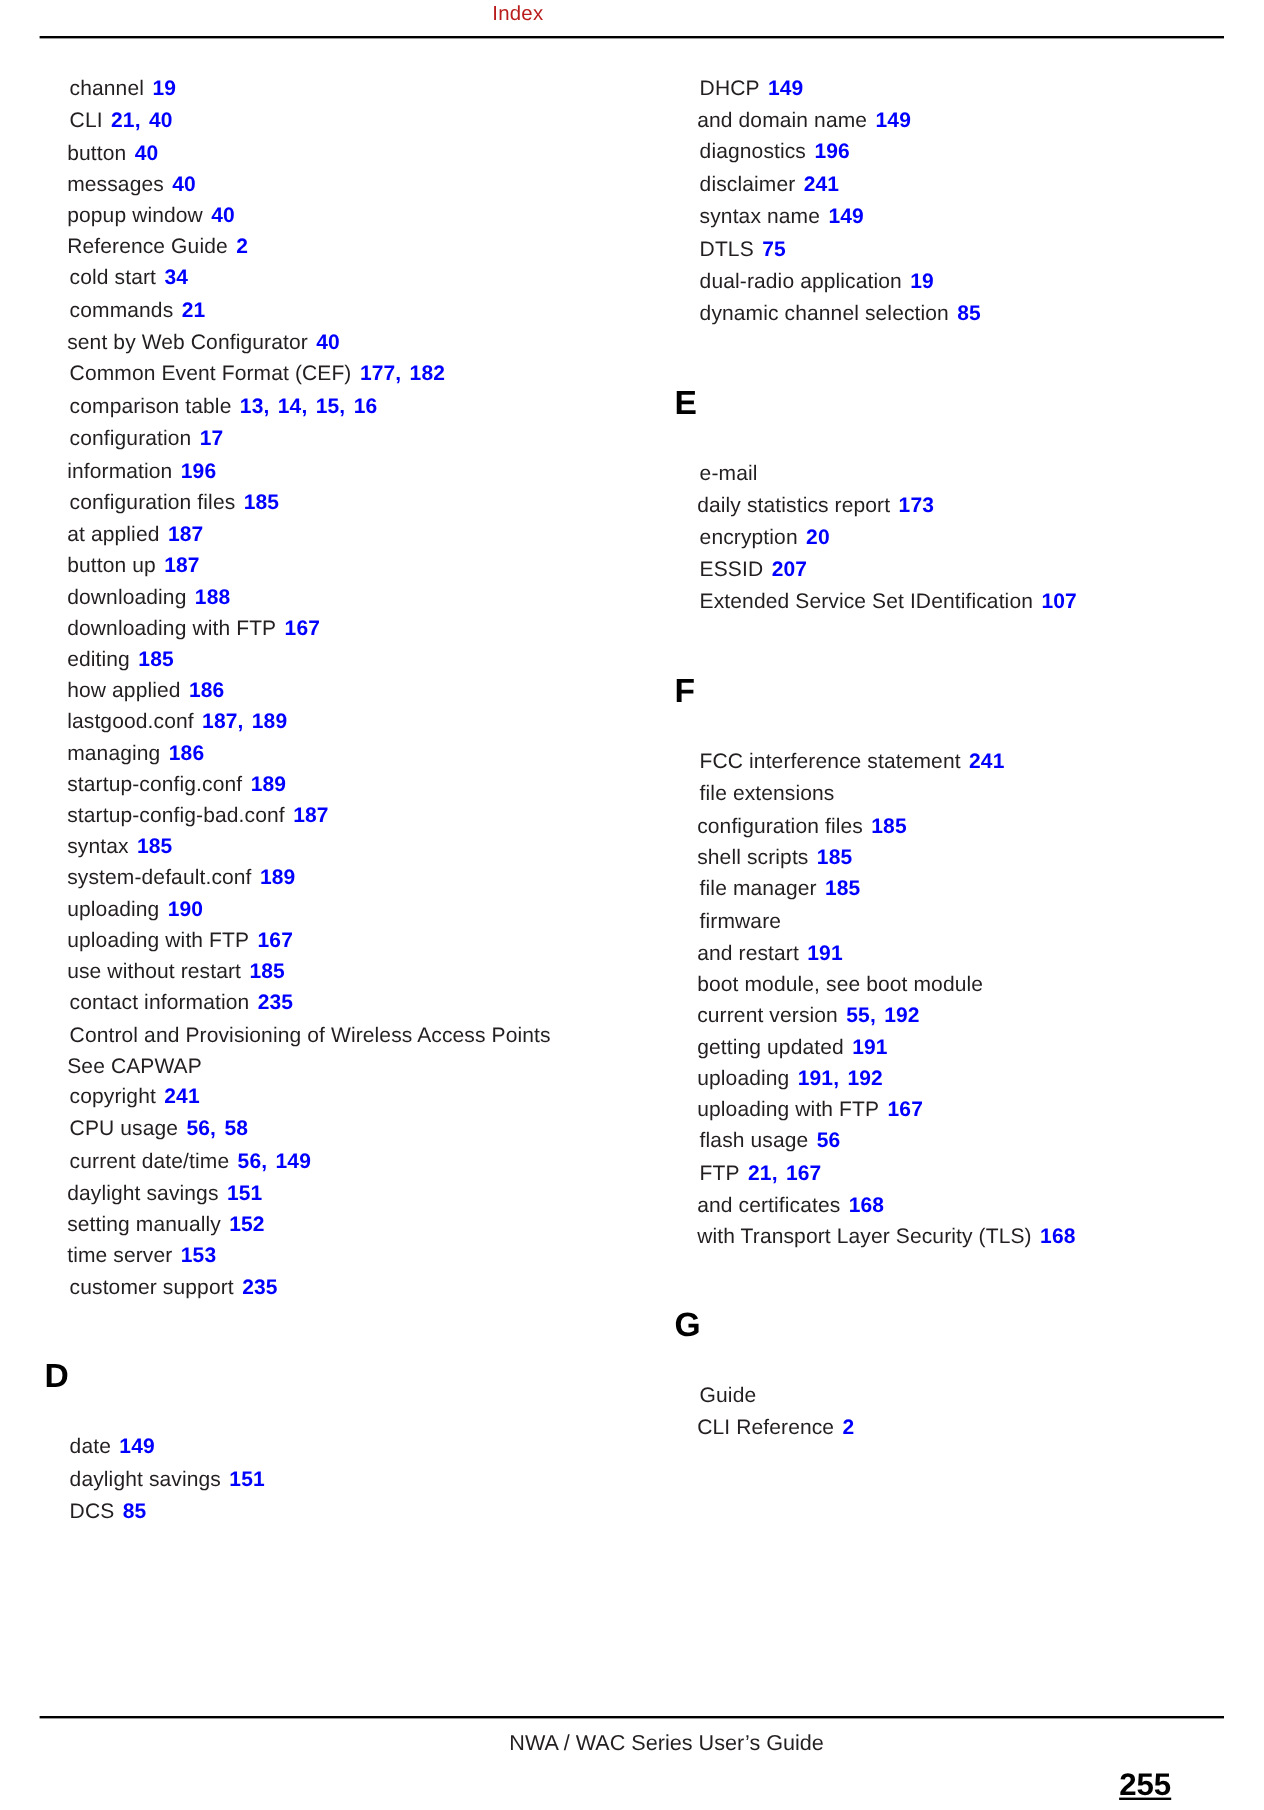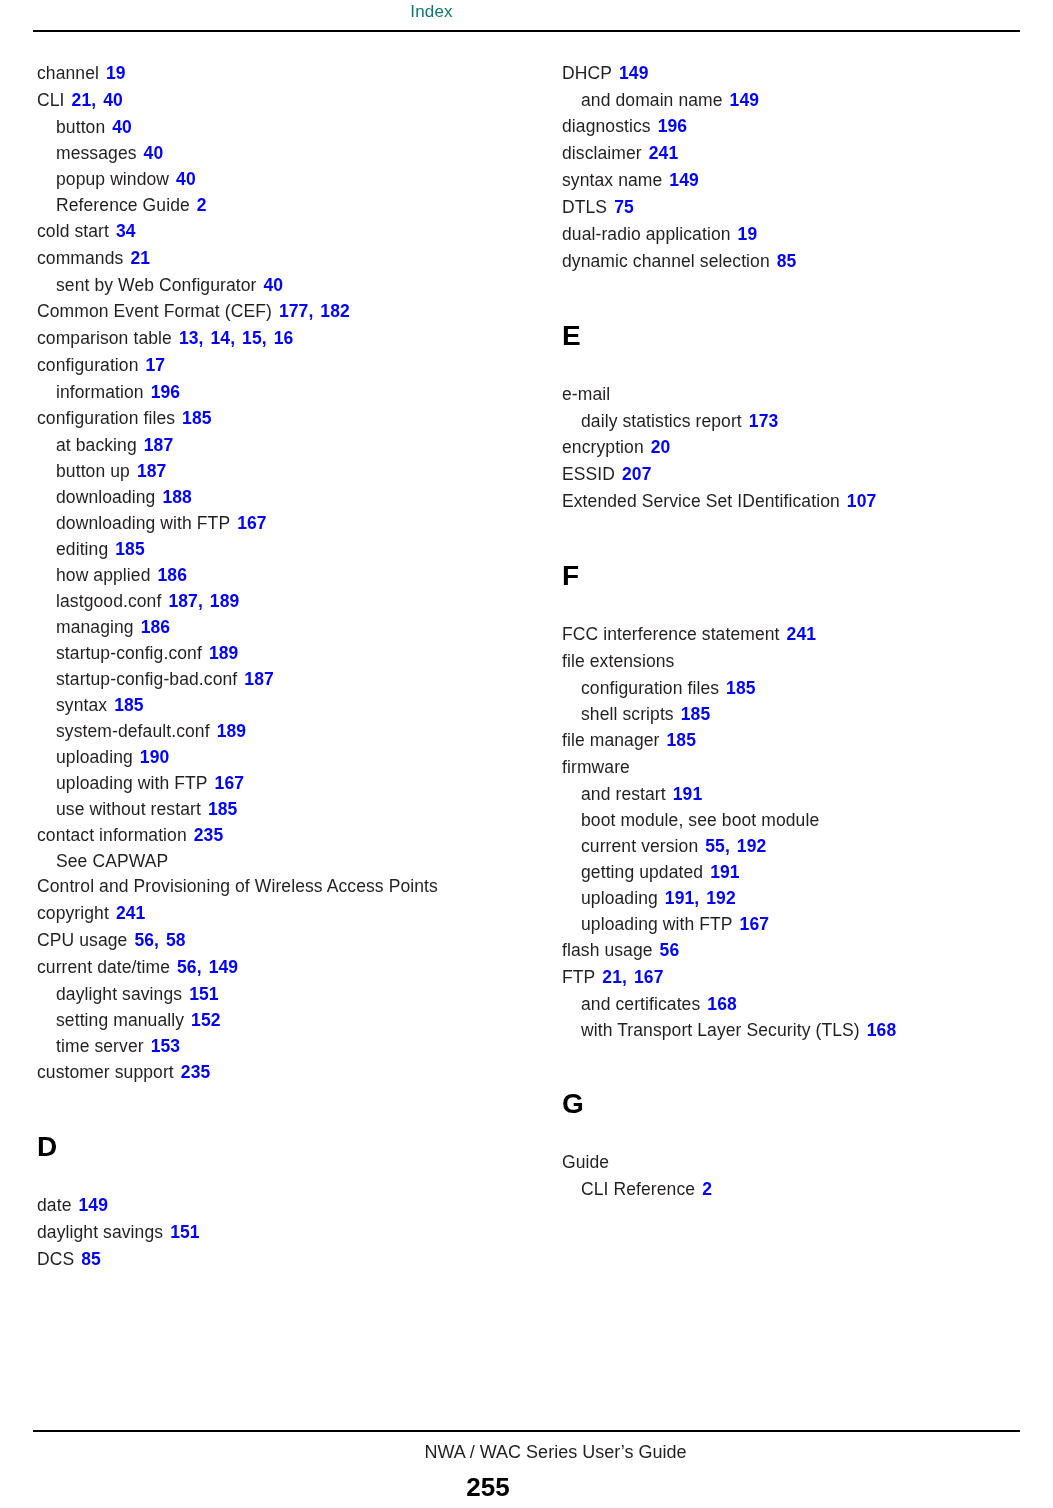--- a/index.html
+++ b/index.html
@@ -25,21 +25,21 @@
     height: 34px;
   }
   .page-header .header-title {
     position: absolute;
     top: 2px;
     left: 0;
     width: 863px;
     text-align: center;
     font-size: 17px;
     letter-spacing: 0.2px;
-    color: #0f766e;
+    color: #b91c1c;
   }
   .page-header .header-rule {
     position: absolute;
     top: 30px;
     left: 33px;
     width: 987px;
     height: 1.6px;
     background: #000000;
   }
 
@@ -60,21 +60,21 @@
   .index-column.col-right { left: 562px; }
 
   
   .entry {
     font-size: 17.5px;
     line-height: 27px;
     color: #231f20;
     white-space: nowrap;
     letter-spacing: 0.1px;
   }
-  .entry.level-0 { padding-left: 0px; }
+  .entry.level-0 { padding-left: 0px; margin-left: 21px; }
   .entry.level-1 { padding-left: 19px; line-height: 26px; }
 
   
   .entry.tight { line-height: 24px; }
 
   .entry .term { color: #231f20; }
 
   .entry .refs {
     color: #0000ff;
     font-weight: bold;
@@ -119,24 +119,25 @@
     text-align: center;
     font-size: 18px;
     color: #231f20;
     margin-left: 29px;
   }
   .page-footer .footer-pagenum {
     position: absolute;
     top: 42px;
     left: 0;
     width: 976px;
-    text-align: center;
+    text-align: right;
     font-size: 26px;
     font-weight: bold;
     color: #000000;
+    text-decoration: underline;
   }
 </style>
 </head>
 <body>
 
 <div class="page-header">
   <div class="header-title">Index</div>
   <div class="header-rule"></div>
 </div>
 
@@ -149,38 +150,38 @@
       <div class="entry level-1"><span class="term">popup window</span><span class="refs"><span>40</span></span></div>
       <div class="entry level-1"><span class="term">Reference Guide</span><span class="refs"><span>2</span></span></div>
       <div class="entry level-0"><span class="term">cold start</span><span class="refs"><span>34</span></span></div>
       <div class="entry level-0"><span class="term">commands</span><span class="refs"><span>21</span></span></div>
       <div class="entry level-1"><span class="term">sent by Web Configurator</span><span class="refs"><span>40</span></span></div>
       <div class="entry level-0"><span class="term">Common Event Format (CEF)</span><span class="refs"><span>177</span><span class="sep">,</span> <span>182</span></span></div>
       <div class="entry level-0"><span class="term">comparison table</span><span class="refs"><span>13</span><span class="sep">,</span> <span>14</span><span class="sep">,</span> <span>15</span><span class="sep">,</span> <span>16</span></span></div>
       <div class="entry level-0"><span class="term">configuration</span><span class="refs"><span>17</span></span></div>
       <div class="entry level-1"><span class="term">information</span><span class="refs"><span>196</span></span></div>
       <div class="entry level-0"><span class="term">configuration files</span><span class="refs"><span>185</span></span></div>
-      <div class="entry level-1"><span class="term">at backing</span><span class="refs"><span>187</span></span></div>
+      <div class="entry level-1"><span class="term">at applied</span><span class="refs"><span>187</span></span></div>
       <div class="entry level-1"><span class="term">button up</span><span class="refs"><span>187</span></span></div>
       <div class="entry level-1"><span class="term">downloading</span><span class="refs"><span>188</span></span></div>
       <div class="entry level-1"><span class="term">downloading with FTP</span><span class="refs"><span>167</span></span></div>
       <div class="entry level-1"><span class="term">editing</span><span class="refs"><span>185</span></span></div>
       <div class="entry level-1"><span class="term">how applied</span><span class="refs"><span>186</span></span></div>
       <div class="entry level-1"><span class="term">lastgood.conf</span><span class="refs"><span>187</span><span class="sep">,</span> <span>189</span></span></div>
       <div class="entry level-1"><span class="term">managing</span><span class="refs"><span>186</span></span></div>
       <div class="entry level-1"><span class="term">startup-config.conf</span><span class="refs"><span>189</span></span></div>
       <div class="entry level-1"><span class="term">startup-config-bad.conf</span><span class="refs"><span>187</span></span></div>
       <div class="entry level-1"><span class="term">syntax</span><span class="refs"><span>185</span></span></div>
       <div class="entry level-1"><span class="term">system-default.conf</span><span class="refs"><span>189</span></span></div>
       <div class="entry level-1"><span class="term">uploading</span><span class="refs"><span>190</span></span></div>
       <div class="entry level-1"><span class="term">uploading with FTP</span><span class="refs"><span>167</span></span></div>
       <div class="entry level-1"><span class="term">use without restart</span><span class="refs"><span>185</span></span></div>
       <div class="entry level-0"><span class="term">contact information</span><span class="refs"><span>235</span></span></div>
+      <div class="entry level-0"><span class="term">Control and Provisioning of Wireless Access Points</span></div>
       <div class="entry level-1 tight"><span class="term">See CAPWAP</span></div>
-      <div class="entry level-0"><span class="term">Control and Provisioning of Wireless Access Points</span></div>
       <div class="entry level-0"><span class="term">copyright</span><span class="refs"><span>241</span></span></div>
       <div class="entry level-0"><span class="term">CPU usage</span><span class="refs"><span>56</span><span class="sep">,</span> <span>58</span></span></div>
       <div class="entry level-0"><span class="term">current date/time</span><span class="refs"><span>56</span><span class="sep">,</span> <span>149</span></span></div>
       <div class="entry level-1"><span class="term">daylight savings</span><span class="refs"><span>151</span></span></div>
       <div class="entry level-1"><span class="term">setting manually</span><span class="refs"><span>152</span></span></div>
       <div class="entry level-1"><span class="term">time server</span><span class="refs"><span>153</span></span></div>
       <div class="entry level-0"><span class="term">customer support</span><span class="refs"><span>235</span></span></div>
       <div class="section-gap-before"></div>
       <div class="section-letter">D</div>
       <div class="section-gap-after"></div>

